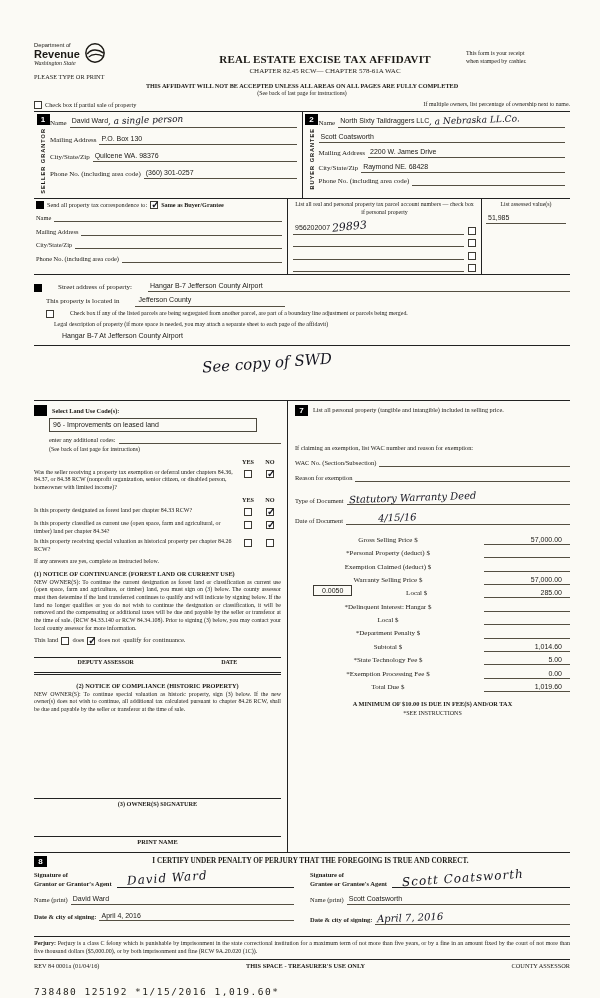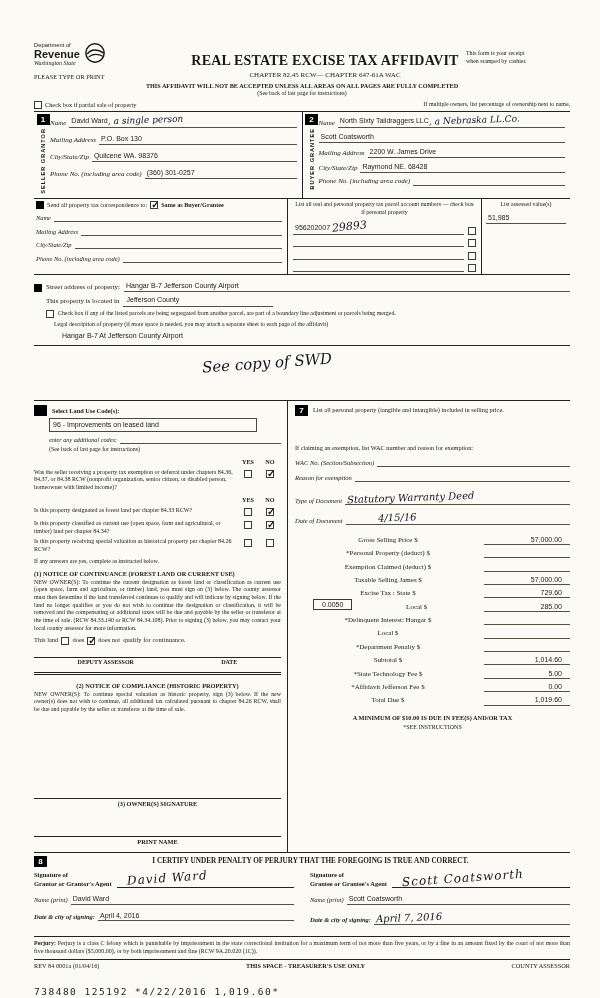--- a/index.html
+++ b/index.html
@@ -14,32 +14,32 @@
 .hw{font-family:"DejaVu Serif",serif;font-style:italic;color:#14141f;display:inline-block;}
 .hw9{font-size:9px;transform:rotate(-2deg);}
 .hw10{font-size:10px;transform:rotate(-2deg);}
 .hw11{font-size:11px;transform:rotate(-6deg);}
 .hw15{font-size:15px;transform:rotate(-4deg);}
 .secnum{display:inline-block;min-width:13px;height:11px;background:#000;color:#fff;font:bold 8px/11px "Liberation Sans",sans-serif;text-align:center;flex:none;padding:0 1px;}
 .sqsm{display:inline-block;width:8px;height:8px;background:#000;flex:none;}
 .cb{display:inline-block;width:8px;height:8px;border:1px solid #3d3a33;background:#fff;vertical-align:-1px;position:relative;flex:none;}
 .cb.checked::after{content:"\2713";position:absolute;left:0px;top:-4px;font-size:10px;font-weight:bold;color:#15151c;}
 .frow{display:flex;align-items:flex-end;}
-.frow .lbl{white-space:nowrap;padding-right:3px;flex:none;font-style:italic;}
+.frow .lbl{white-space:nowrap;padding-right:3px;flex:none;}
 .fld{flex:1;border-bottom:1px solid #544f42;min-height:9px;padding:0 2px;white-space:nowrap;}
 
 .hdr{display:flex;}
 .hdr-left{width:150px;}
 .agency-row{display:flex;gap:4px;align-items:flex-start;}
 .dept1{font:5.8px "Liberation Sans",sans-serif;}
 .rev{font:bold 11px "Liberation Sans",sans-serif;}
 .wstate{font:italic 6px "Liberation Serif",serif;}
 .ptp{margin-top:7px;font-size:6.3px;}
 .hdr-center{flex:1;text-align:center;padding-top:10px;}
-.title{font-size:14px;letter-spacing:.2px;}
+.title{font-size:11px;letter-spacing:.2px;}
 .chapter{font-size:7px;margin-top:1px;}
 .hdr-right{width:104px;font-size:5.9px;padding-top:8px;line-height:1.35;}
 .warning{font-size:6.2px;text-align:center;font-weight:bold;margin-top:1px;}
 .seeback{font-size:5.8px;text-align:center;}
 .partial-row{display:flex;align-items:center;gap:3px;margin:3px 0 2px;}
 .partial-row .spacer{flex:1;}
 
 .parties{display:flex;border-top:1px solid #222;border-bottom:1px solid #222;height:88px;}
 .party{flex:1;display:flex;padding:2px 5px 2px 2px;}
 .party+.party{border-left:1px solid #222;}
@@ -53,21 +53,21 @@
 .corr{display:flex;border-bottom:1px solid #222;min-height:64px;}
 .corr-l{width:254px;border-right:1px solid #222;padding:2px 5px 3px 2px;}
 .sendrow{display:flex;align-items:center;gap:3px;font-size:6.2px;}
 .corr-l .frow{margin-top:4.5px;font-size:6.4px;}
 .corr-m{flex:1;border-right:1px solid #222;padding:2px 5px;display:flex;flex-direction:column;}
 .prow{display:flex;align-items:flex-end;gap:4px;margin-top:3.5px;}
 .corr-r{width:88px;padding:2px 4px;}
 .vrow{border-bottom:1px solid #544f42;min-height:11px;margin-top:4px;padding:0 2px;}
 
 .prop{border-bottom:1px solid #222;padding:3px 0 5px;}
-.prop-row{display:flex;gap:4px;align-items:flex-end;margin-top:3px;}
+.prop-row{display:flex;gap:16px;align-items:flex-end;margin-top:3px;}
 .located-fld{width:150px;border-bottom:1px solid #544f42;padding:0 3px;flex:none;}
 .legal-val{margin:3px 0 0 28px;}
 
 .gap-hw{height:54px;position:relative;}
 .see-copy{position:absolute;left:168px;top:8px;}
 
 .main2{display:flex;border-top:1px solid #222;min-height:452px;}
 .col-l{width:254px;border-right:1px solid #222;padding:4px 6px 6px 0;display:flex;flex-direction:column;}
 .col-r{flex:1;padding:4px 0 0 7px;display:flex;flex-direction:column;}
 .lurow{display:flex;gap:5px;align-items:center;}
@@ -138,21 +138,21 @@
             <circle cx="12" cy="12" r="10" fill="none" stroke="#1b1915" stroke-width="1.6"></circle>
             <path d="M3.5 13 C8 7.5, 15 7.5, 21.5 12.2" fill="none" stroke="#1b1915" stroke-width="1.8"></path>
             <path d="M5 16.5 C9 12.5, 16 12.8, 20.5 15.5" fill="none" stroke="#1b1915" stroke-width="1.2"></path>
           </svg>
         </span>
       </div>
       <div class="ptp">PLEASE TYPE OR PRINT</div>
     </div>
     <div class="hdr-center">
       <div class="title b">REAL ESTATE EXCISE TAX AFFIDAVIT</div>
-      <div class="chapter">CHAPTER 82.45 RCW— CHAPTER 647-61A WAC</div>
+      <div class="chapter">CHAPTER 82.45 RCW— CHAPTER 578-61A WAC</div>
     </div>
     <div class="hdr-right">
       <div>This form is your receipt</div>
       <div>when stamped by cashier.</div>
     </div>
   </div>
   <div class="warning">THIS AFFIDAVIT WILL NOT BE ACCEPTED UNLESS ALL AREAS ON ALL PAGES ARE FULLY COMPLETED</div>
   <div class="seeback">(See back of last page for instructions)</div>
   <div class="partial-row">
     <span class="cb"></span>
@@ -397,26 +397,22 @@
           </div>
         <div class="mrow">
             <span class="mlabel">*Personal Property (deduct) $</span>
             <span class="mval typed"></span>
           </div>
         <div class="mrow">
             <span class="mlabel">Exemption Claimed (deduct) $</span>
             <span class="mval typed"></span>
           </div>
         <div class="mrow">
-            <span class="mlabel">Taxable Selling James $</span>
+            <span class="mlabel">Warranty Selling Price $</span>
             <span class="mval typed">57,000.00</span>
-          </div>
-        <div class="mrow">
-            <span class="mlabel">Excise Tax : State $</span>
-            <span class="mval typed">729.60</span>
           </div>
         <div class="mrow">
           <span class="ratebox typed">0.0050</span>
           <span class="mlabel">Local $</span>
           <span class="mval typed">285.00</span>
         </div>
         <div class="mrow">
             <span class="mlabel">*Delinquent Interest: Hangar $</span>
             <span class="mval typed"></span>
           </div>
@@ -430,21 +426,21 @@
           </div>
         <div class="mrow">
             <span class="mlabel">Subtotal $</span>
             <span class="mval typed">1,014.60</span>
           </div>
         <div class="mrow">
             <span class="mlabel">*State Technology Fee $</span>
             <span class="mval typed">5.00</span>
           </div>
         <div class="mrow">
-            <span class="mlabel">*Affidavit Jefferson Fee $</span>
+            <span class="mlabel">*Exemption Processing Fee $</span>
             <span class="mval typed">0.00</span>
           </div>
         <div class="mrow">
             <span class="mlabel">Total Due $</span>
             <span class="mval typed">1,019.60</span>
           </div>
       </div>
 
       <div class="minimum">A MINIMUM OF $10.00 IS DUE IN FEE(S) AND/OR TAX</div>
       <div class="seeinstr">*SEE INSTRUCTIONS</div>
@@ -500,15 +496,15 @@
 
   <div class="perjury">
     <span class="b">Perjury:</span>
     <span>Perjury is a class C felony which is punishable by imprisonment in the state correctional institution for a maximum term of not more than five years, or by a fine in an amount fixed by the court of not more than five thousand dollars ($5,000.00), or by both imprisonment and fine (RCW 9A.20.020 (1C)).</span>
   </div>
   <div class="footerrow">
     <span>REV 84 0001a (01/04/16)</span>
     <span class="b">THIS SPACE - TREASURER'S USE ONLY</span>
     <span>COUNTY ASSESSOR</span>
   </div>
-  <div class="stamp">738480 125192 *4/22/2016 1,019.60*</div>
+  <div class="stamp">738480 125192 *1/15/2016 1,019.60*</div>
 
 </div>
 
 </body></html>

